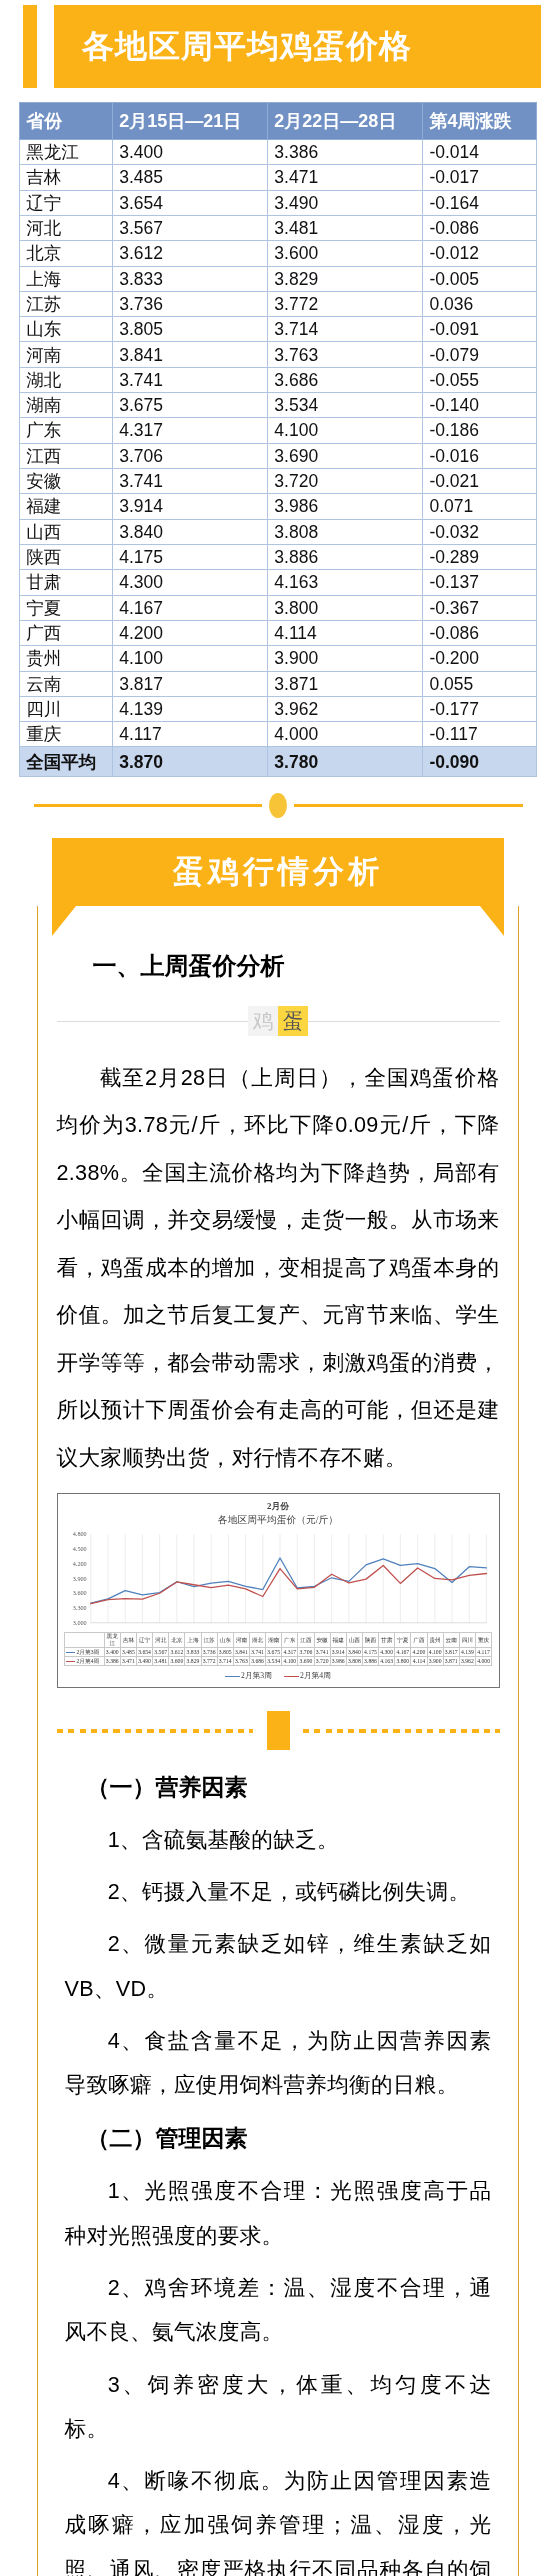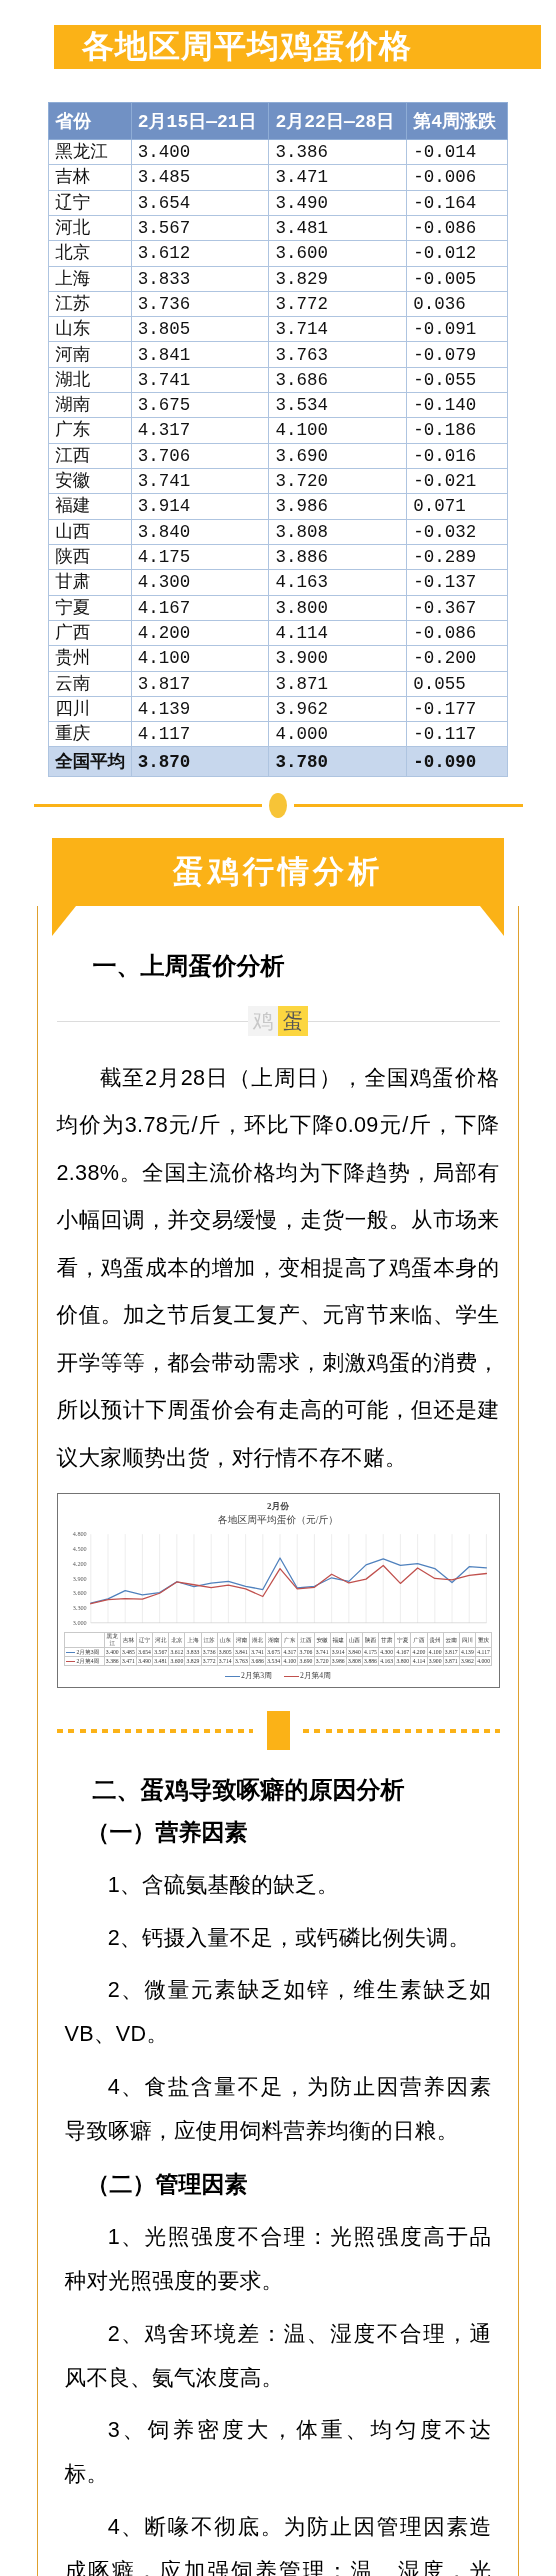--- a/index.html
+++ b/index.html
@@ -1,27 +1,27 @@
 <!DOCTYPE html>
 <html style="font-size:8.2px"><head>
 <meta charset="utf-8">
 <style>
   html,body{margin:0;padding:0;background:#ffffff;}
   body{width:556px;font-family:"Liberation Sans",sans-serif;color:#000;}
   .page{width:556px;overflow:hidden;}
 
   
-  .top-row{display:flex;height:83px;margin:5.2px 15.5px 0 23px;align-items:center;}
+  .top-row{display:flex;height:83px;margin:5.2px 15.5px 0 23px;}
   .side-bar{width:14.4px;background:#FBB217;}
   .banner-main{flex:1;margin-left:16.5px;background:#FBB217;display:flex;align-items:center;}
   .banner-main h1{margin:0;padding-left:28px;color:#fff;font-size:32px;font-weight:bold;letter-spacing:1px;}
 
   
-  table.price-table{width:460px;margin:13.4px auto 0;border-collapse:collapse;
-    font-family:Liberation Mono, monospace;}
+  table.price-table{width:518px;margin:13.4px auto 0;border-collapse:collapse;
+    font-family:Liberation Sans, sans-serif;}
   table.price-table th{background:#7191C4;color:#fff;font-size:18px;font-weight:bold;
     text-align:left;padding:6.2px 4.1px 6.2px 6.2px;border:1px solid #8FADD6;}
   table.price-table td{font-size:17.5px;color:#111;text-align:left;line-height:1.15;
     padding:2.1px 4.1px 2.1px 6.2px;border:1px solid #AEC4E0;background:#fff;}
   table.price-table tfoot td{background:#C7D7ED;font-weight:bold;padding:4.1px 4.1px 4.1px 6.2px;}
 
   
   .divider{display:flex;align-items:center;width:489px;margin:16.5px auto 0;}
   .divider .dline{flex:1;height:2.6px;background:#FBB217;}
   .divider .dot{width:17.5px;height:25px;border-radius:50%;background:#F7C437;margin:0 7.2px;}
@@ -108,21 +108,21 @@
         <tr>
           <td>黑龙江</td>
           <td>3.400</td>
           <td>3.386</td>
           <td>-0.014</td>
         </tr>
         <tr>
           <td>吉林</td>
           <td>3.485</td>
           <td>3.471</td>
-          <td>-0.006</td>
+          <td>-0.017</td>
         </tr>
         <tr>
           <td>辽宁</td>
           <td>3.654</td>
           <td>3.490</td>
           <td>-0.164</td>
         </tr>
         <tr>
           <td>河北</td>
           <td>3.567</td>
@@ -409,21 +409,20 @@
         </table>
       <div class="chart-legend" id="chart-legend"><span class="item"><span class="cdash" style="background:#4F81BD"></span>2月第3周</span><span class="item"><span class="cdash" style="background:#C0504D"></span>2月第4周</span></div>
     </div>
 
     <div class="dash-divider">
       <div class="dseg"></div>
       <div class="dblock"></div>
       <div class="dseg"></div>
     </div>
 
-    <h3 class="h-big">二、蛋鸡导致啄癖的原因分析</h3>
 
     <div id="analysis-blocks">
         <h4>（一）营养因素</h4>
         <p>1、含硫氨基酸的缺乏。</p>
         <p>2、钙摄入量不足，或钙磷比例失调。</p>
         <p>2、微量元素缺乏如锌，维生素缺乏如VB、VD。</p>
         <p>4、食盐含量不足，为防止因营养因素导致啄癖，应使用饲料营养均衡的日粮。</p>
         <h4>（二）管理因素</h4>
         <p>1、光照强度不合理：光照强度高于品种对光照强度的要求。</p>
         <p>2、鸡舍环境差：温、湿度不合理，通风不良、氨气浓度高。</p>

